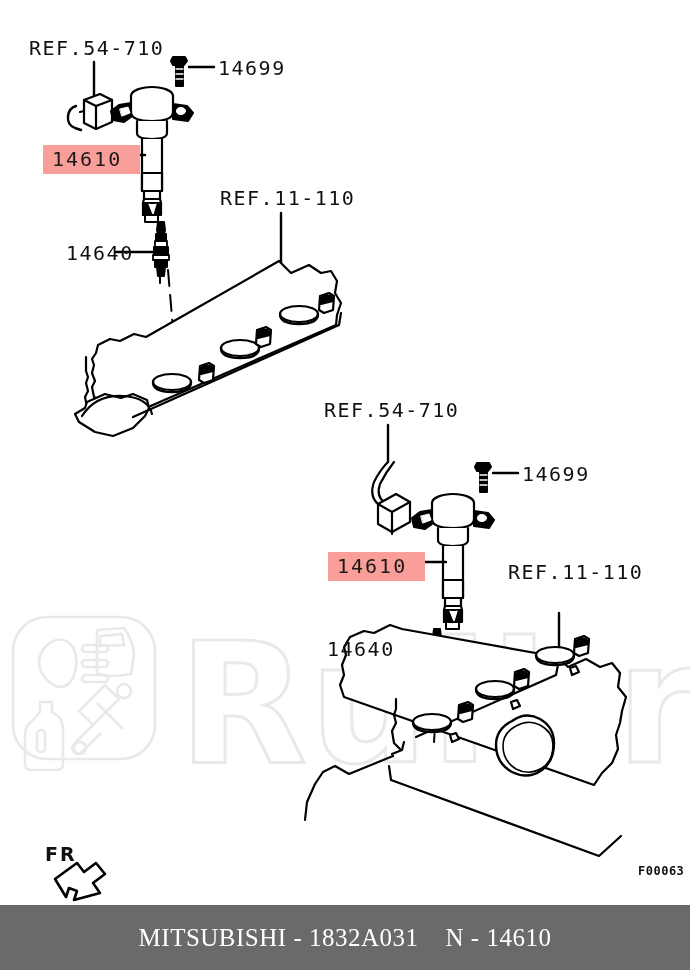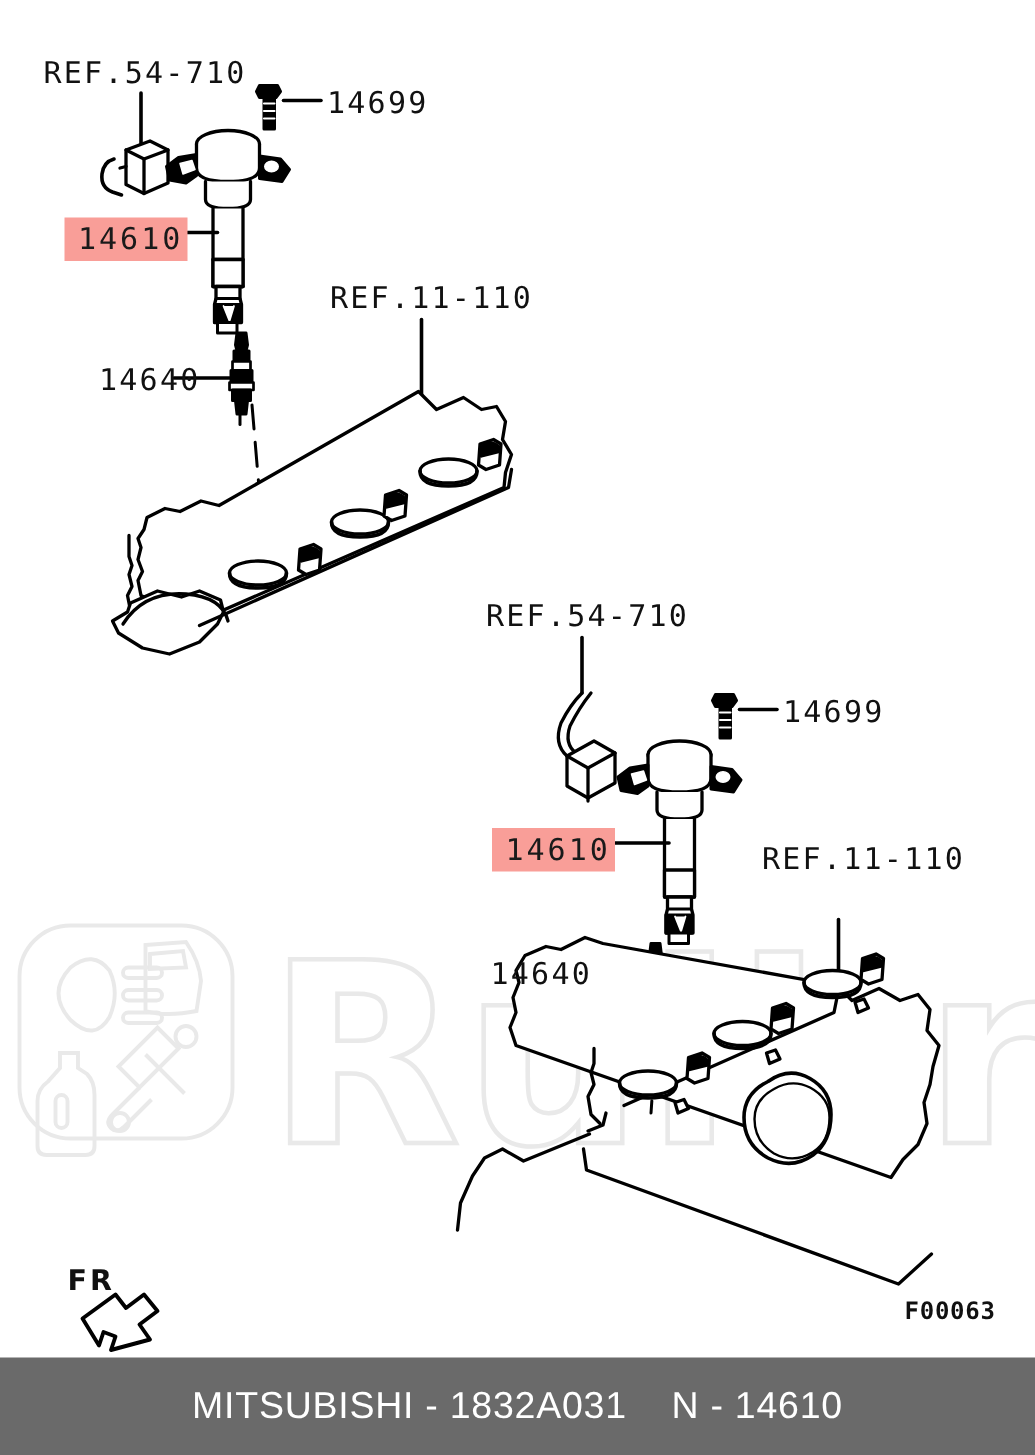--- a/index.html
+++ b/index.html
@@ -33,46 +33,47 @@
     position:absolute;
     font-family:"DejaVu Sans Mono","Liberation Mono",monospace;
     font-size:20px;
     color:#111;
     letter-spacing:1.5px;
     white-space:nowrap;
     line-height:1;
   }
   .lbl.hl{
     background:#f99e98;
-    padding:4px 3px 5px 9px;
+    padding:4px 18px 5px 9px;
     letter-spacing:2px;
     color:#1a1a1a;
   }
   .code{
     position:absolute;
     font-family:"DejaVu Sans Mono","Liberation Mono",monospace;
-    font-size:16px;
+    font-size:12px;
     font-weight:bold;
     color:#111;
     letter-spacing:0.5px;
+    margin-left:35px;
   }
   .fr-text{
     position:absolute;
     font-family:"DejaVu Sans","Liberation Sans",sans-serif;
     font-size:19px;font-weight:bold;color:#111;letter-spacing:2px;
   }
 
   
   #footer-bar{
     position:absolute;left:0;top:905px;width:690px;height:65px;
     background:#6a6a6a;
     display:flex;align-items:center;justify-content:center;
   }
   #footer-bar .ftxt{
-    font-family:Liberation Sans, sans-serif;
+    font-family:Liberation Serif, serif;
     font-size:25px;color:#ffffff;letter-spacing:0.5px;white-space:pre;
   }
 </style>
 </head>
 <body>
 
 <div id="diagram-root">
 
   <div class="wm-text">Ruli.ru</div>
 

